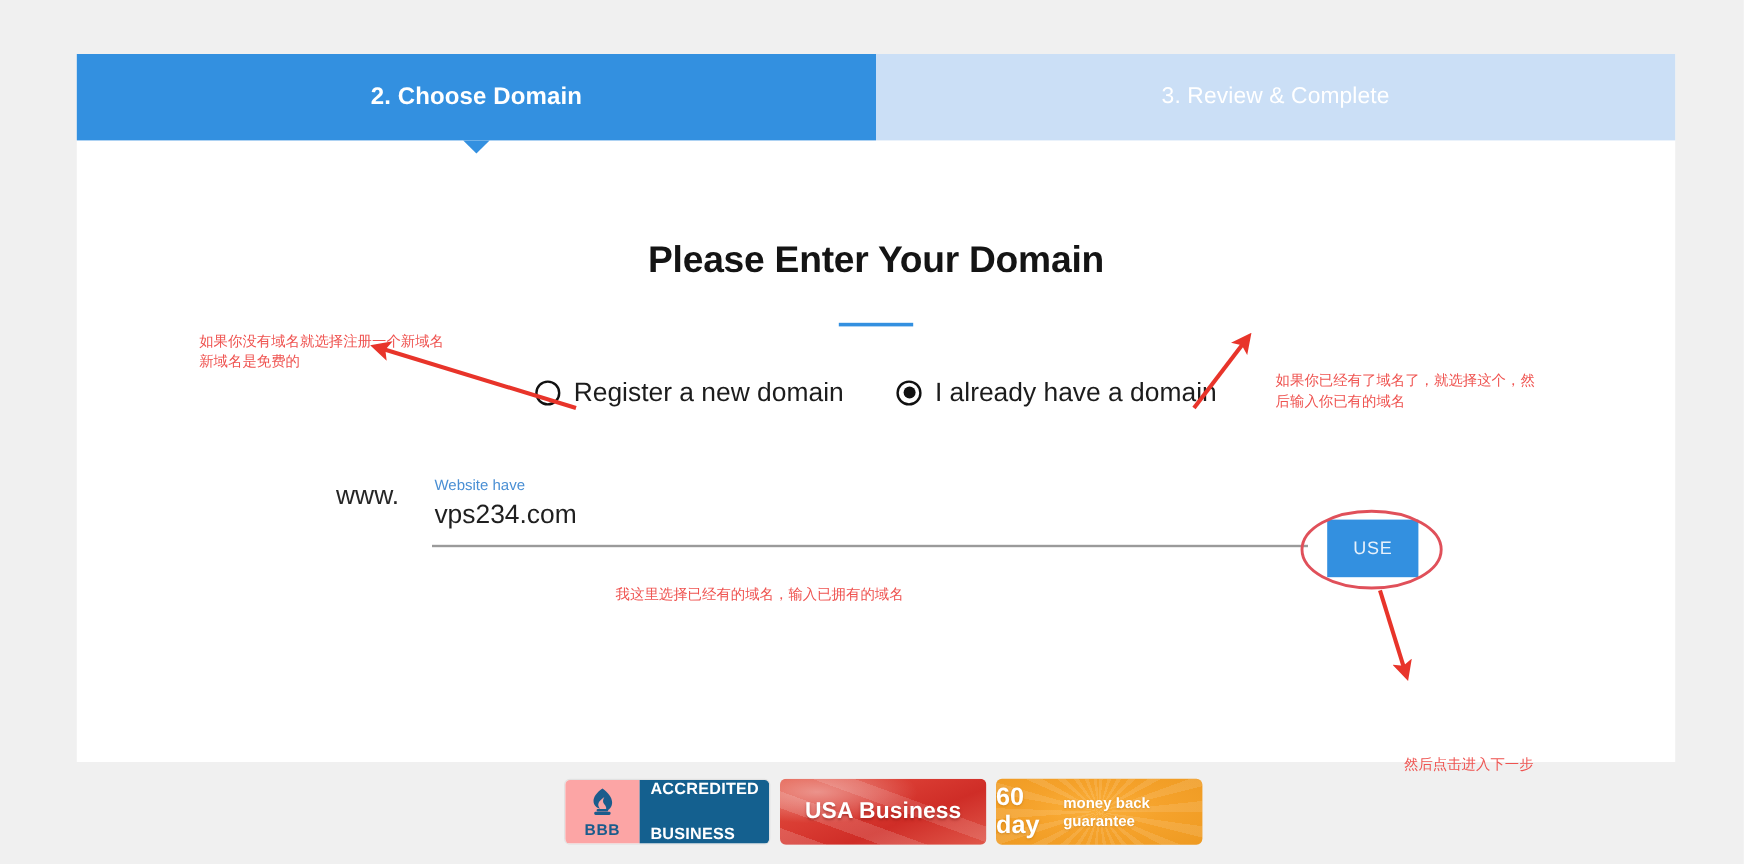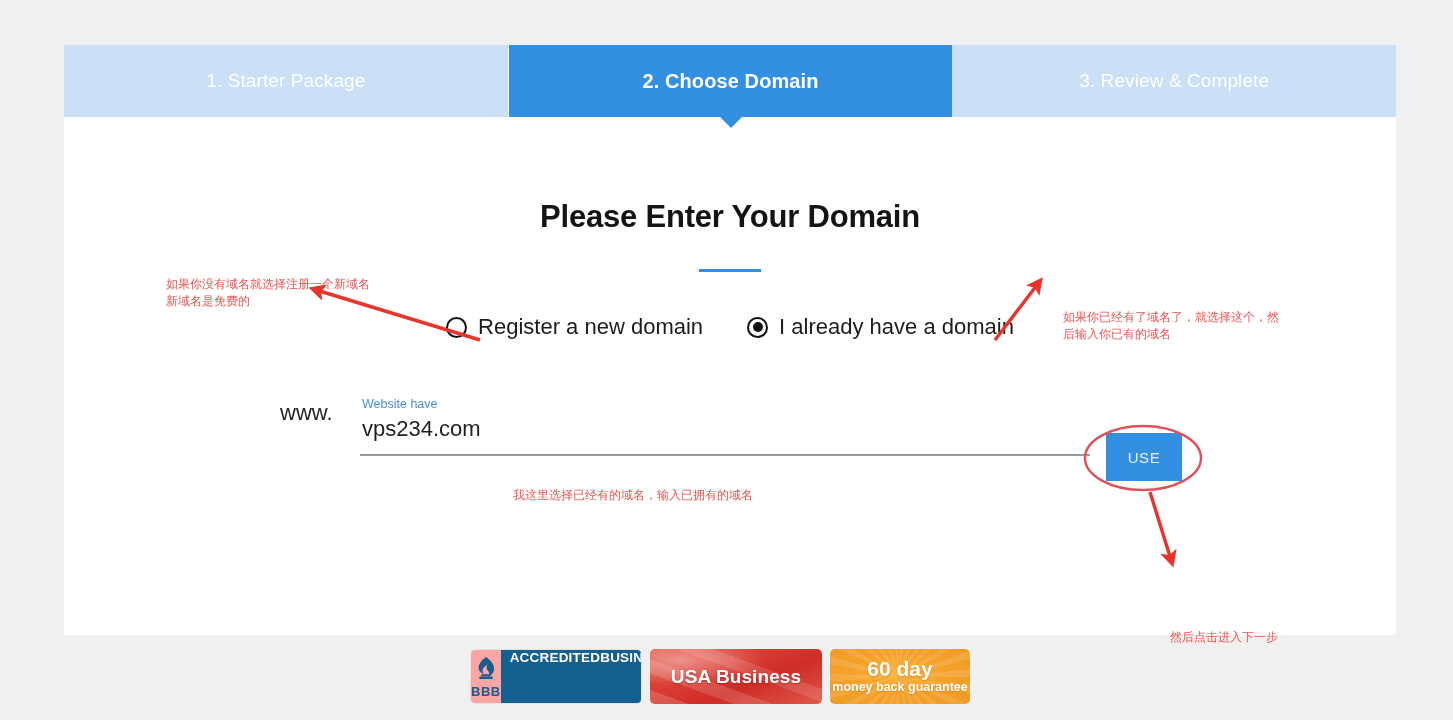--- a/index.html
+++ b/index.html
@@ -205,22 +205,22 @@
   }
   #bbb-torch { margin-bottom: 1px; }
   #bbb-word {
     font-size: 13px; font-weight: bold; color: #1b5c8c;
     letter-spacing: .5px; line-height: 1;
   }
   #bbb-right {
     flex: 1; height: 100%;
     background: #14608f;
     color: #ffffff;
-    display: flex; flex-direction: row;
-    justify-content: center;
+    display: flex; flex-direction: column;
+    justify-content: space-between;
     padding-left: 9px;
     box-sizing: border-box;
   }
   #bbb-right span { font-size: 13.5px; font-weight: bold; line-height: 1.18; letter-spacing: .2px; }
 
   #badge-usa {
     width: 172px;
     background:
       radial-gradient(ellipse at 18% 20%, rgba(255,255,255,.42) 0%, rgba(255,255,255,0) 42%),
       linear-gradient(158deg, #e2503e 0%, #d93b32 38%, #cf2d27 62%, #e0574a 100%);
@@ -235,24 +235,24 @@
                              rgba(255,255,255,.14) 26% 38%, rgba(255,255,255,0) 38% 55%,
                              rgba(255,255,255,.12) 55% 66%, rgba(255,255,255,0) 66% 100%);
   }
   #usa-label {
     position: relative;
     color: #ffffff; font-size: 19px; font-weight: bold; letter-spacing: .1px;
     text-shadow: 0 1px 2px rgba(130,20,15,.5);
   }
 
   #badge-guarantee {
-    width: 140px;
+    width: 172px;
     background:
       radial-gradient(ellipse at 48% 45%, #fbb03b 0%, #f5a22b 45%, #ee9a22 100%);
-    flex-direction: column;
+    flex-direction: row;
     justify-content: center;
     align-items: center;
     position: relative;
   }
   #badge-guarantee::before {
     content: "";
     position: absolute; left: 0; top: 0; right: 0; bottom: 0;
     background: repeating-conic-gradient(from 0deg at 50% 50%,
       rgba(255,255,255,.11) 0deg 6deg, rgba(255,255,255,0) 6deg 14deg);
   }
@@ -288,23 +288,20 @@
   #anno-middle { left: 513px; top: 439px; }
   #anno-bottom { left: 1170px; top: 581px; }
   #anno-svg { position: absolute; left: 0; top: 0; }
 </style>
 </head>
 <body>
 
 <div id="card">
 
   <div id="steps">
-    <div class="step inactive">
-      <span>1. Starter Package</span>
-    </div>
     <div class="step active">
       <span>2. Choose Domain</span>
       <span class="step-caret"></span>
     </div>
     <div class="step inactive last">
       <span>3. Review &amp; Complete</span>
     </div>
   </div>
 
   <div id="main">

